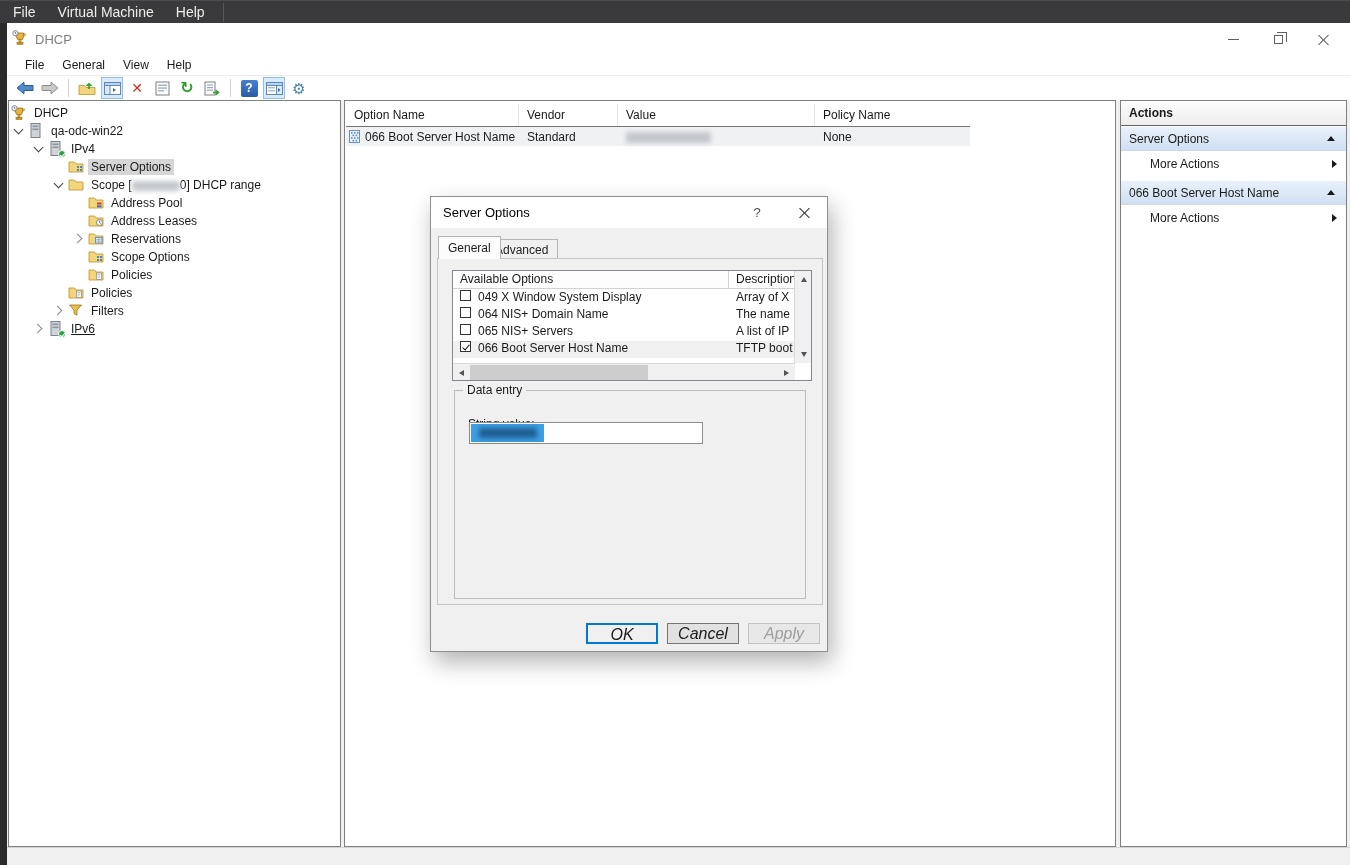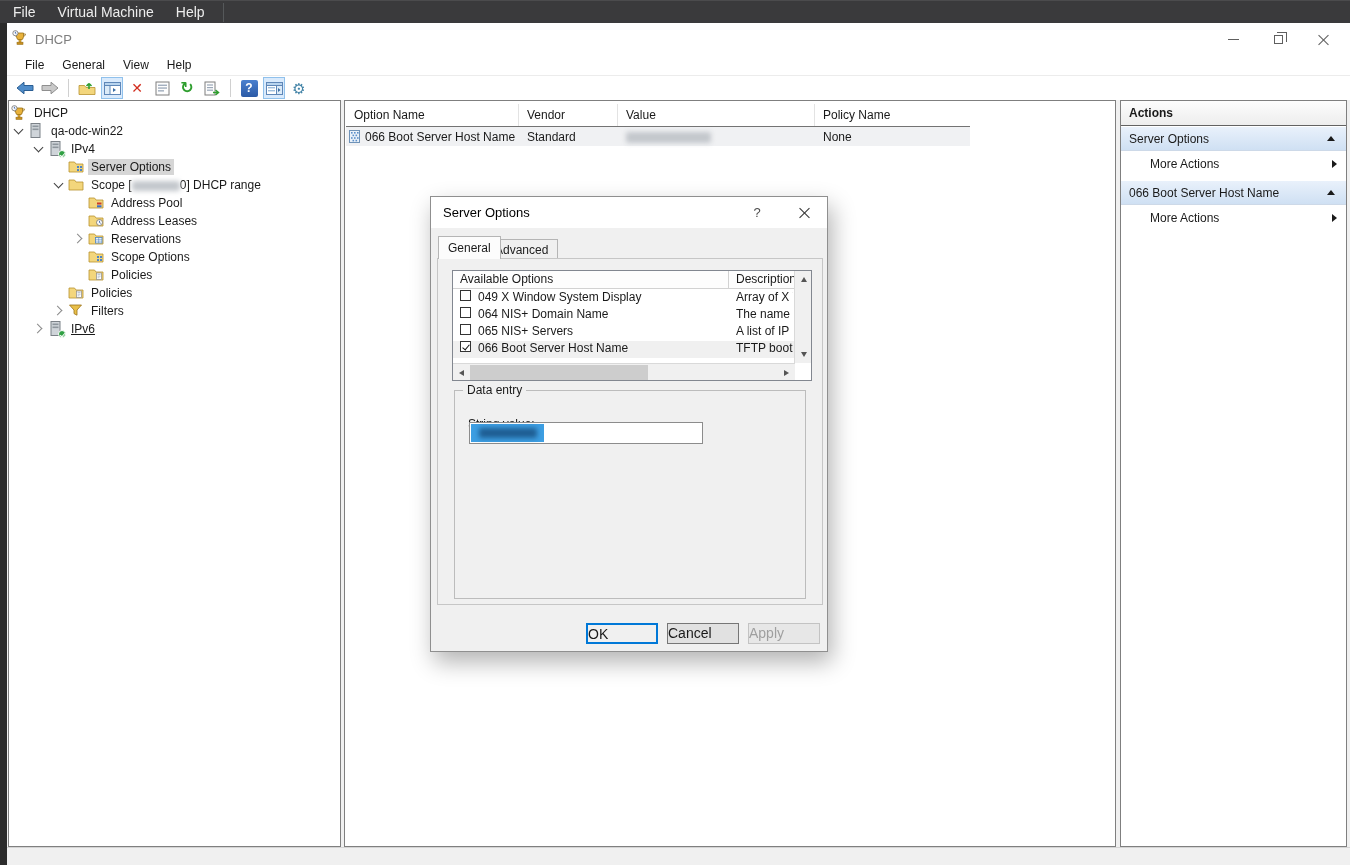--- a/index.html
+++ b/index.html
@@ -108,21 +108,21 @@
 
   
   .groupbox { position:absolute; left:16px; top:188px; width:352px; height:147px; border:1px solid #bcbcbc; }
   .gb-legend { position:absolute; left:8px; top:-8px; background:#f0f0f0; padding:0 4px; }
   .gb-label { position:absolute; left:13px; top:26px; }
   .string-input { position:absolute; left:14px; top:31px; width:234px; height:22px; background:#fff; border:1px solid #8c8c8c; }
   .sel-region { position:absolute; left:1px; top:1px; bottom:1px; width:73px; background:#3d9ee2; display:flex; align-items:center; justify-content:center; }
   .sel-region .blur { background:#1e5e93; width:58px; height:10px; }
 
   
-  .dlg-btn { position:absolute; top:426px; width:72px; height:21px; line-height:19px; font-size:14px; }
+  .dlg-btn { position:absolute; top:426px; width:72px; height:21px; text-align:center; line-height:19px; font-size:16px;font-style:italic; }
   .btn-ok { left:155px; background:#f0f0f0; border:2px solid #0078d7; }
   .btn-cancel { left:236px; background:#e1e1e1; border:1px solid #767676; }
   .btn-apply { left:317px; background:#e7e7e7; border:1px solid #c3c3c3; color:#9f9f9f; }
 </style>
 </head>
 <body>
 
 <div class="vm-bar">
   <span class="vm-item">File</span>
   <span class="vm-item">Virtual Machine</span>

